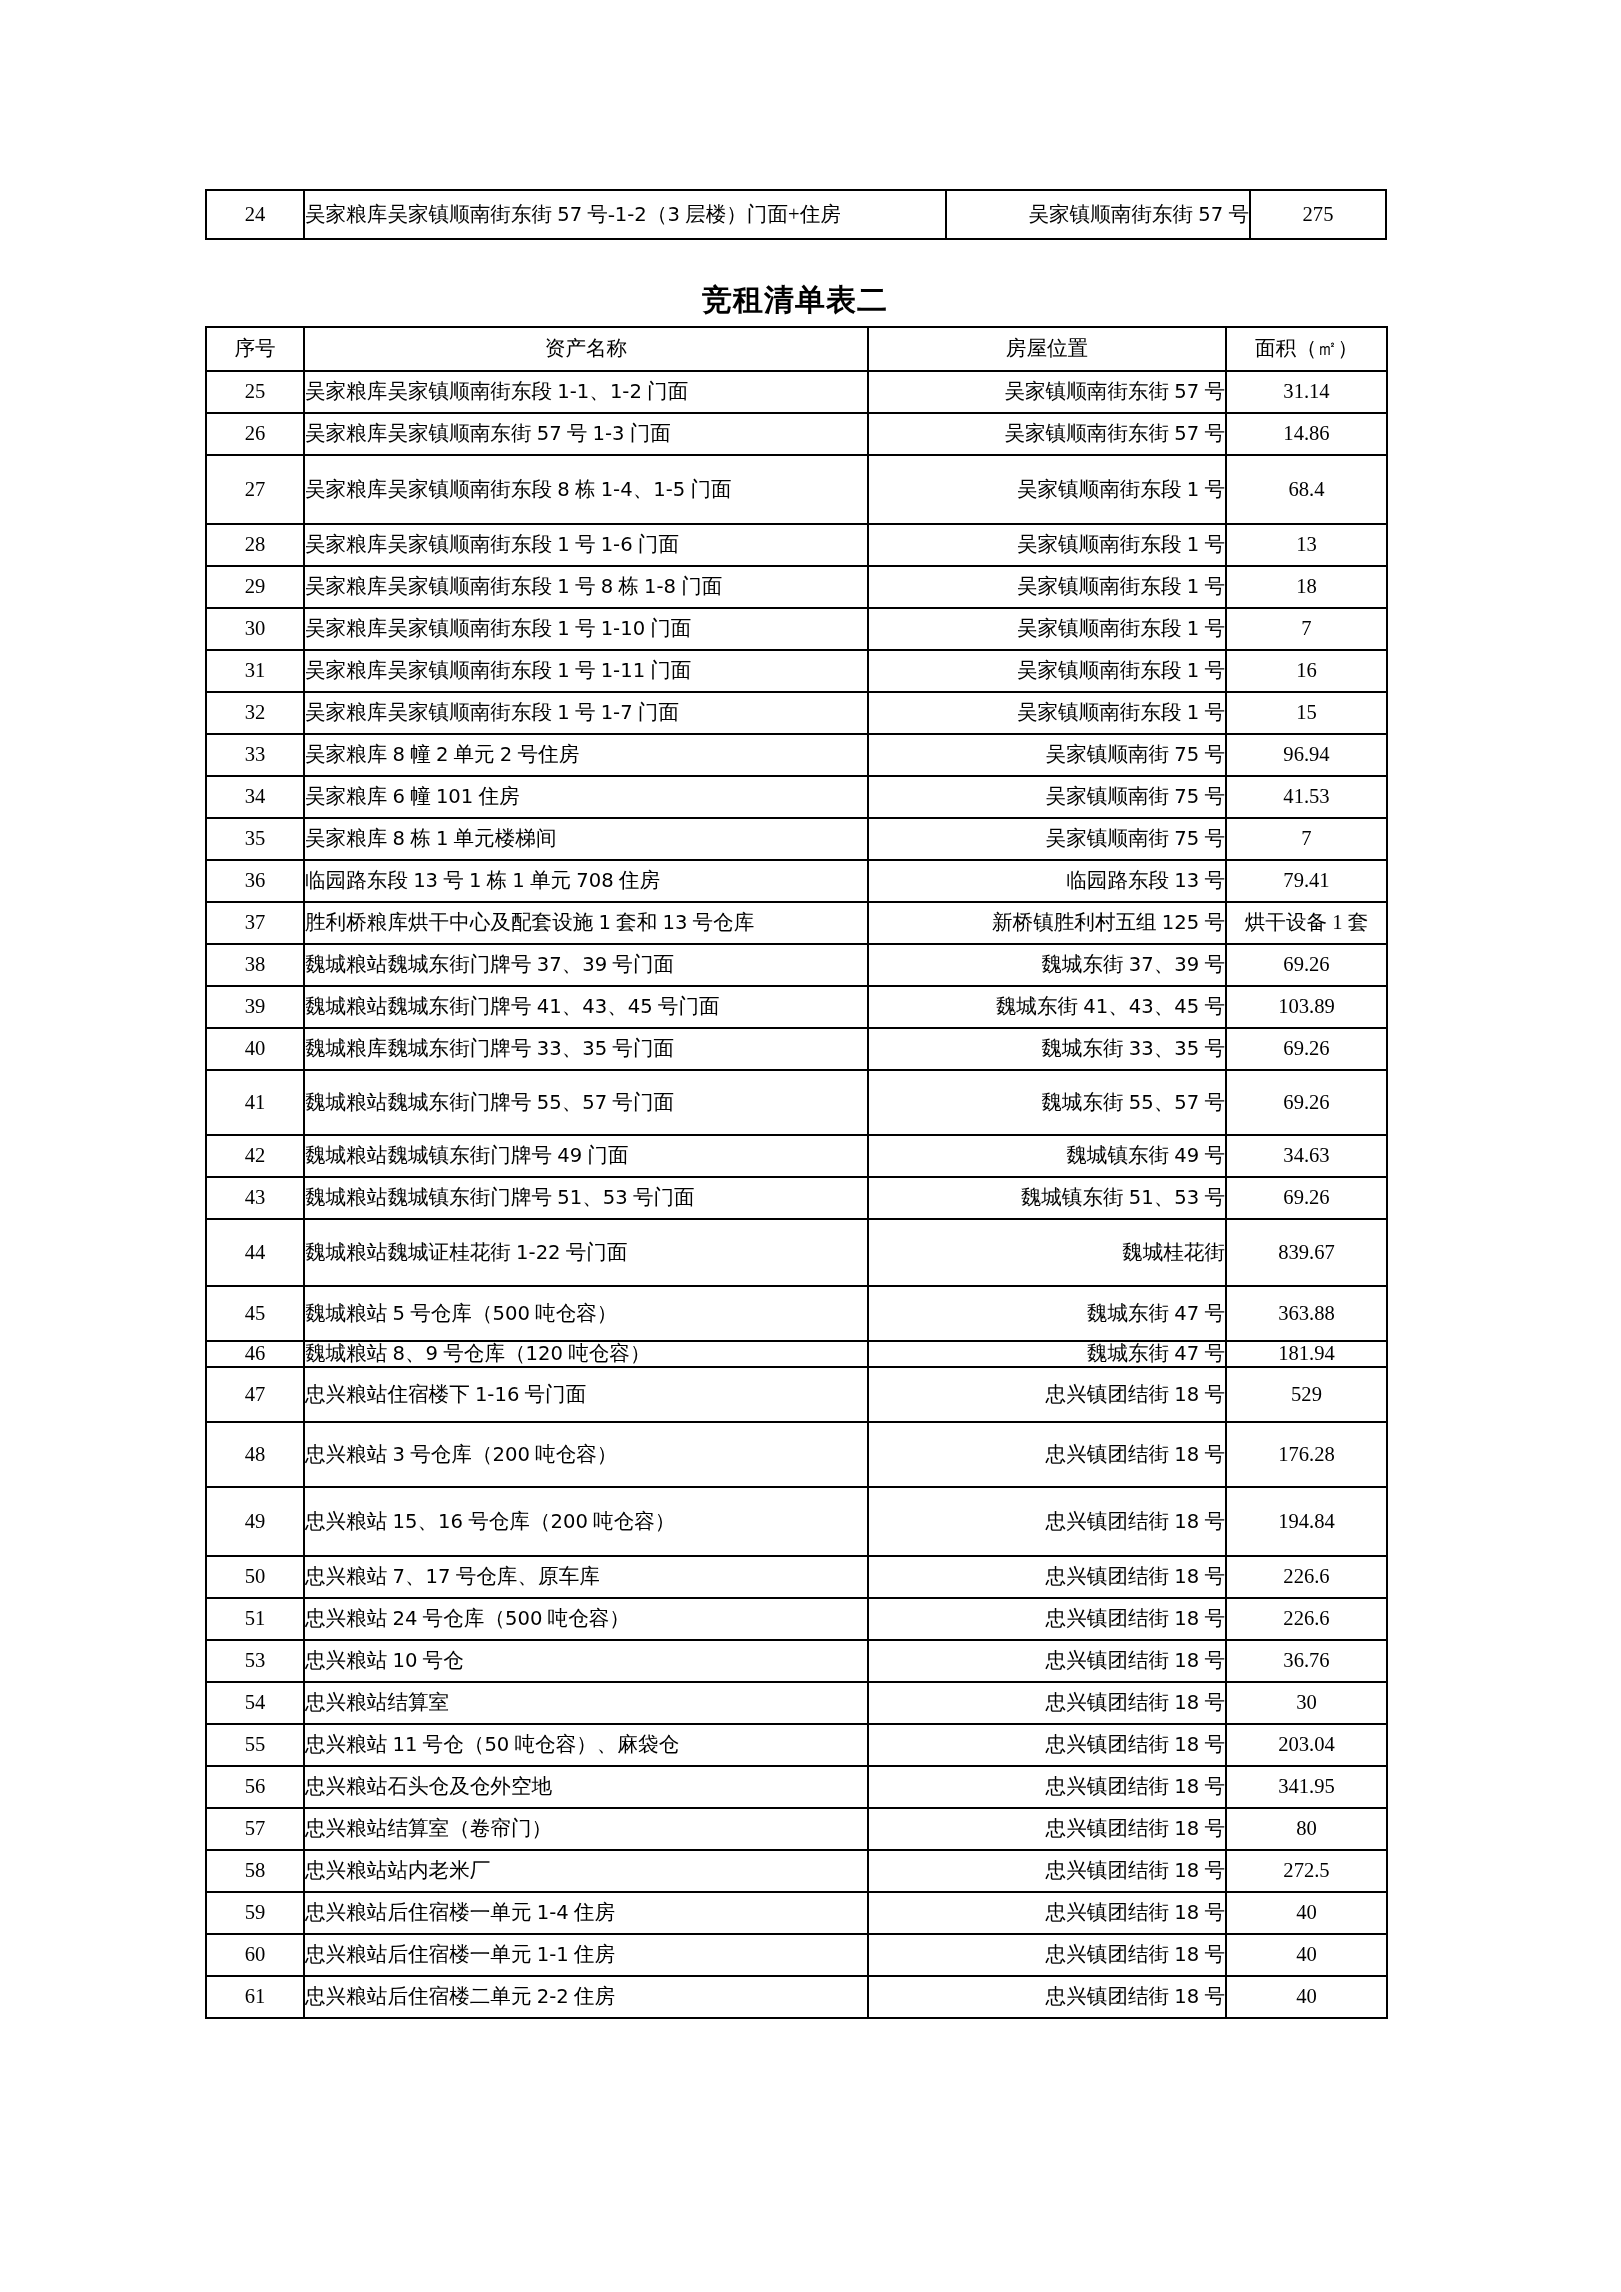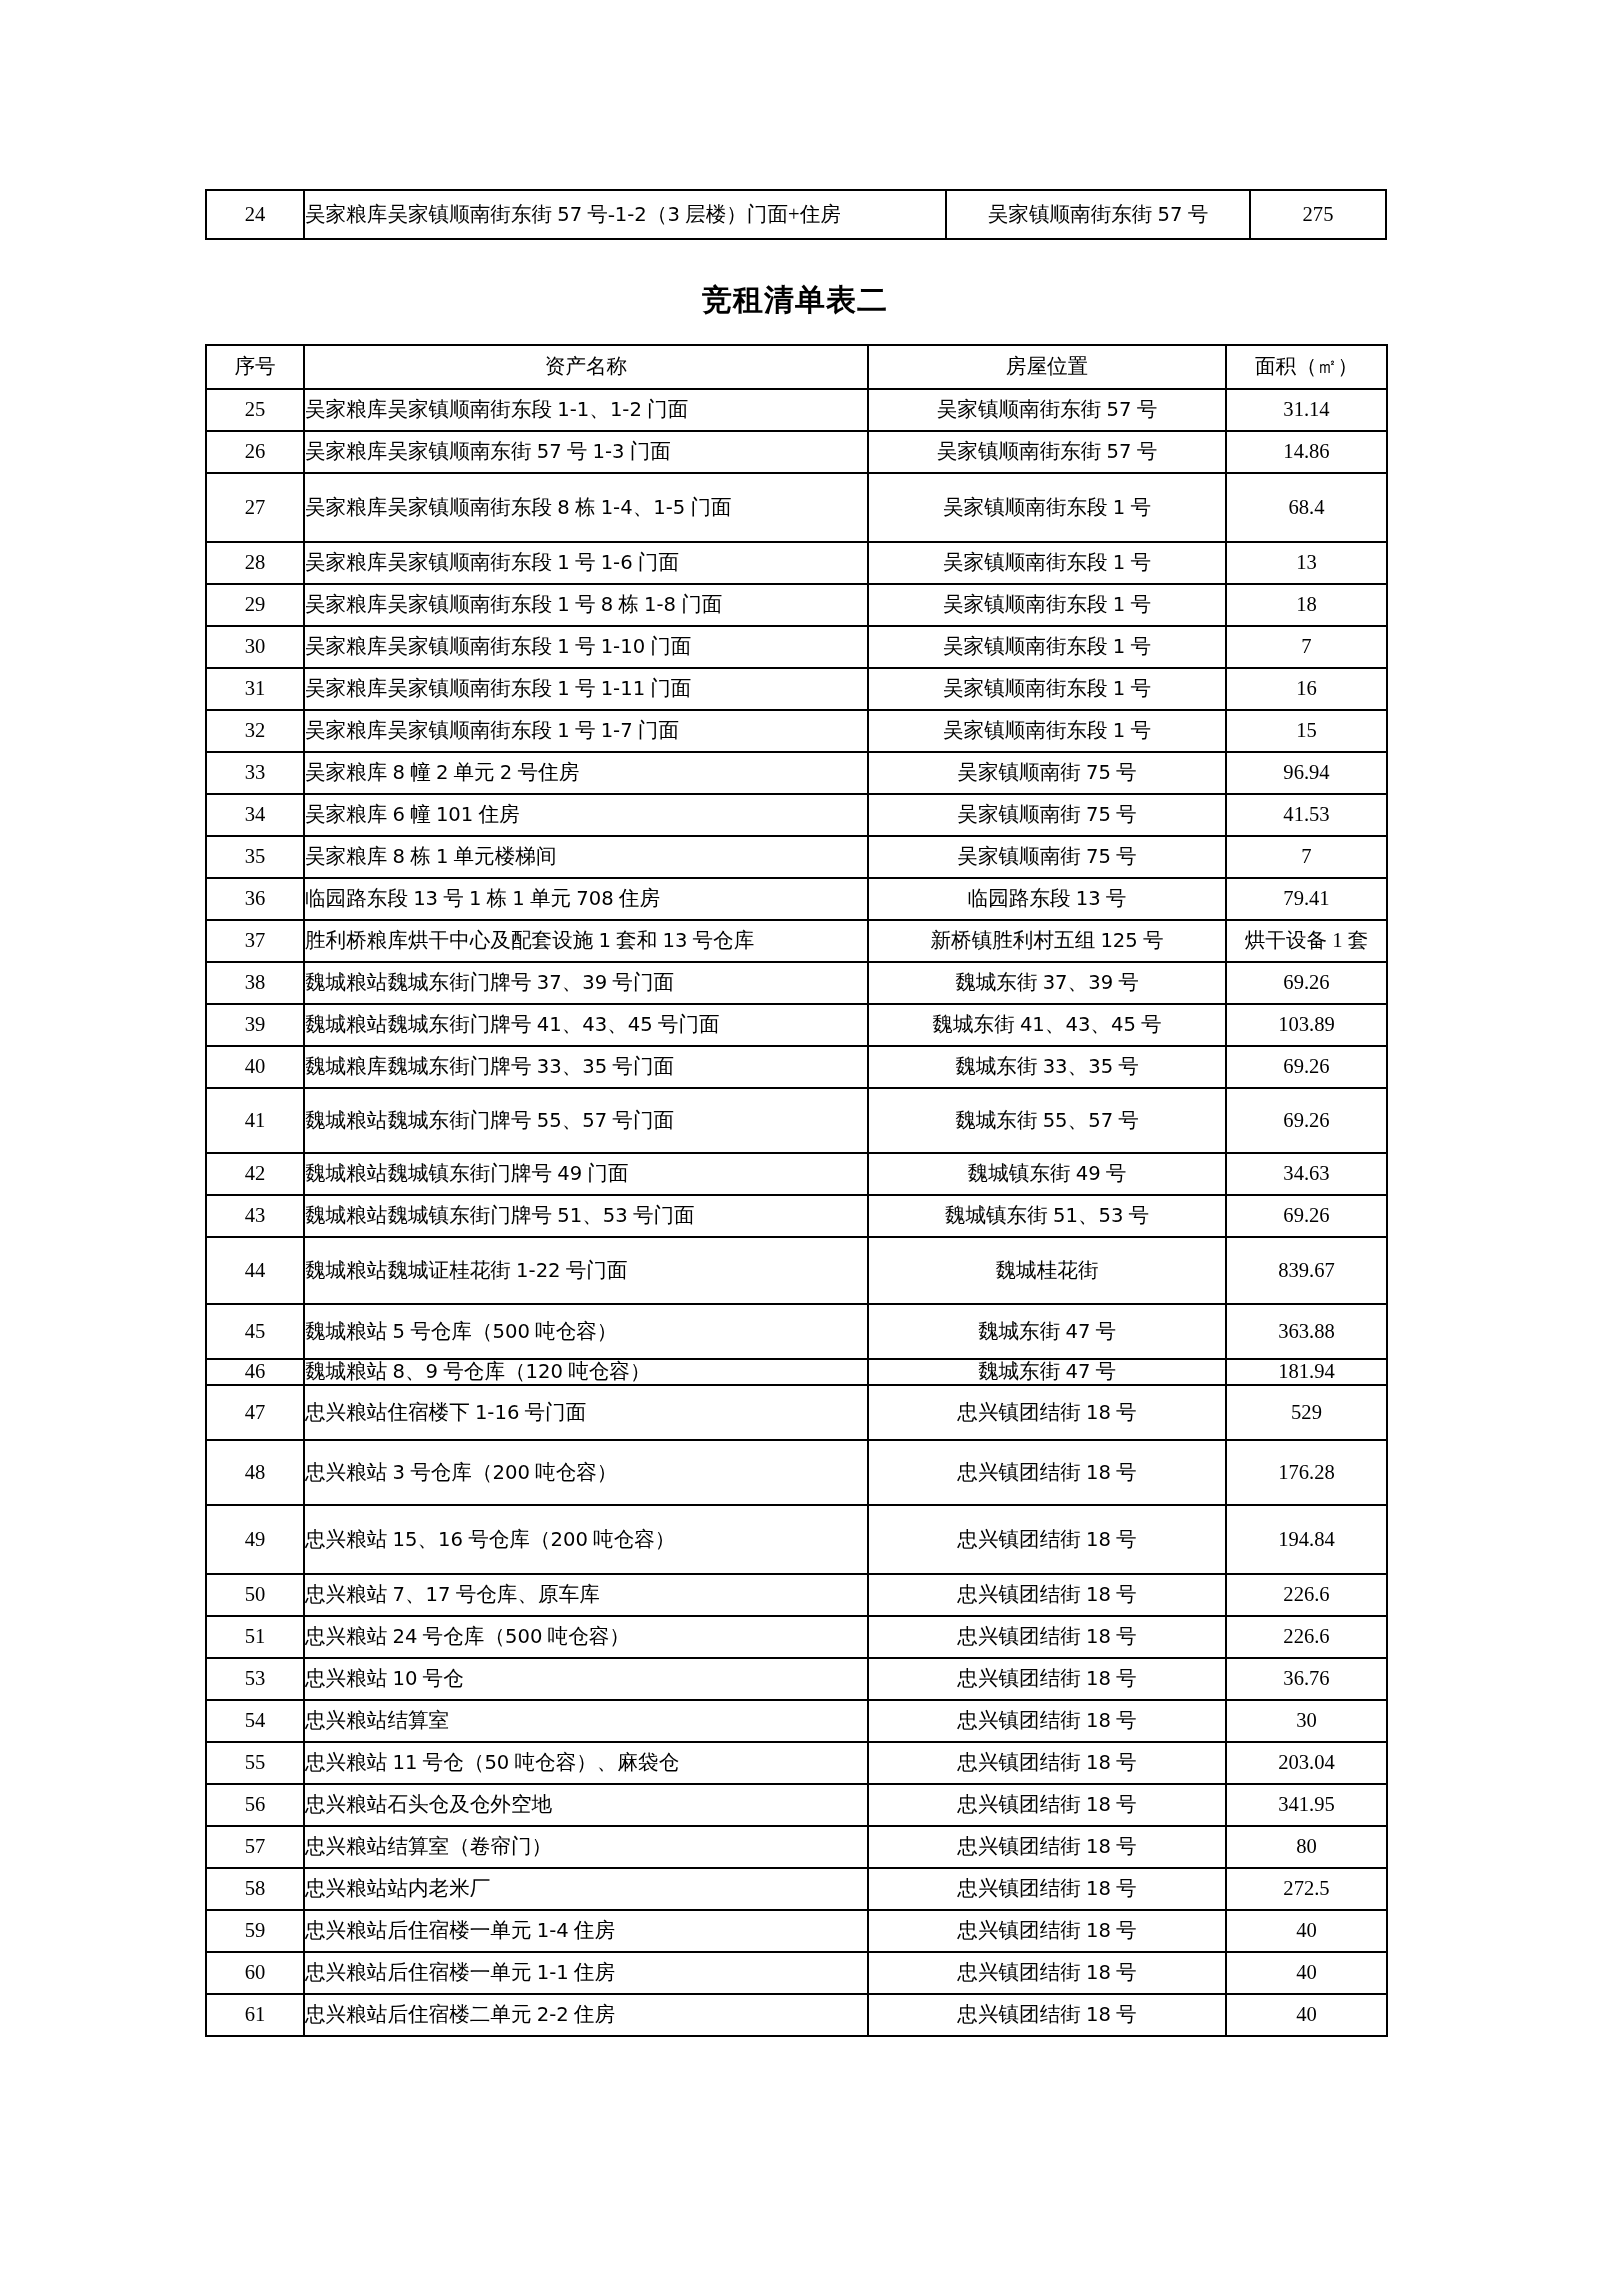--- a/index.html
+++ b/index.html
@@ -22,25 +22,25 @@
     font-size: 20.6px;
     font-weight: normal;
     padding: 0;
     vertical-align: middle;
     white-space: nowrap;
     overflow: visible;
     line-height: 1.15;
   }
   .c-seq  { text-align: center; }
   .c-name { text-align: left; padding-left: 27.4px; }
-  .c-loc  { text-align: center; padding-left: 11.8px; }
+  .c-loc  { text-align: right; padding-left: 11.8px; }
   .c-area { text-align: center; }
 
   .top-tbl  { left: 205px; top: 189px; width: 1180px; }
-  .main-tbl { left: 205px; top: 344px; width: 1180px; }
+  .main-tbl { left: 205px; top: 326px; width: 1180px; }
 
   .title {
     position: absolute;
     left: 205px; top: 280px; width: 1180px;
     text-align: center;
     font-size: 30px;
     font-weight: bold;
     letter-spacing: 1px;
   }
 

